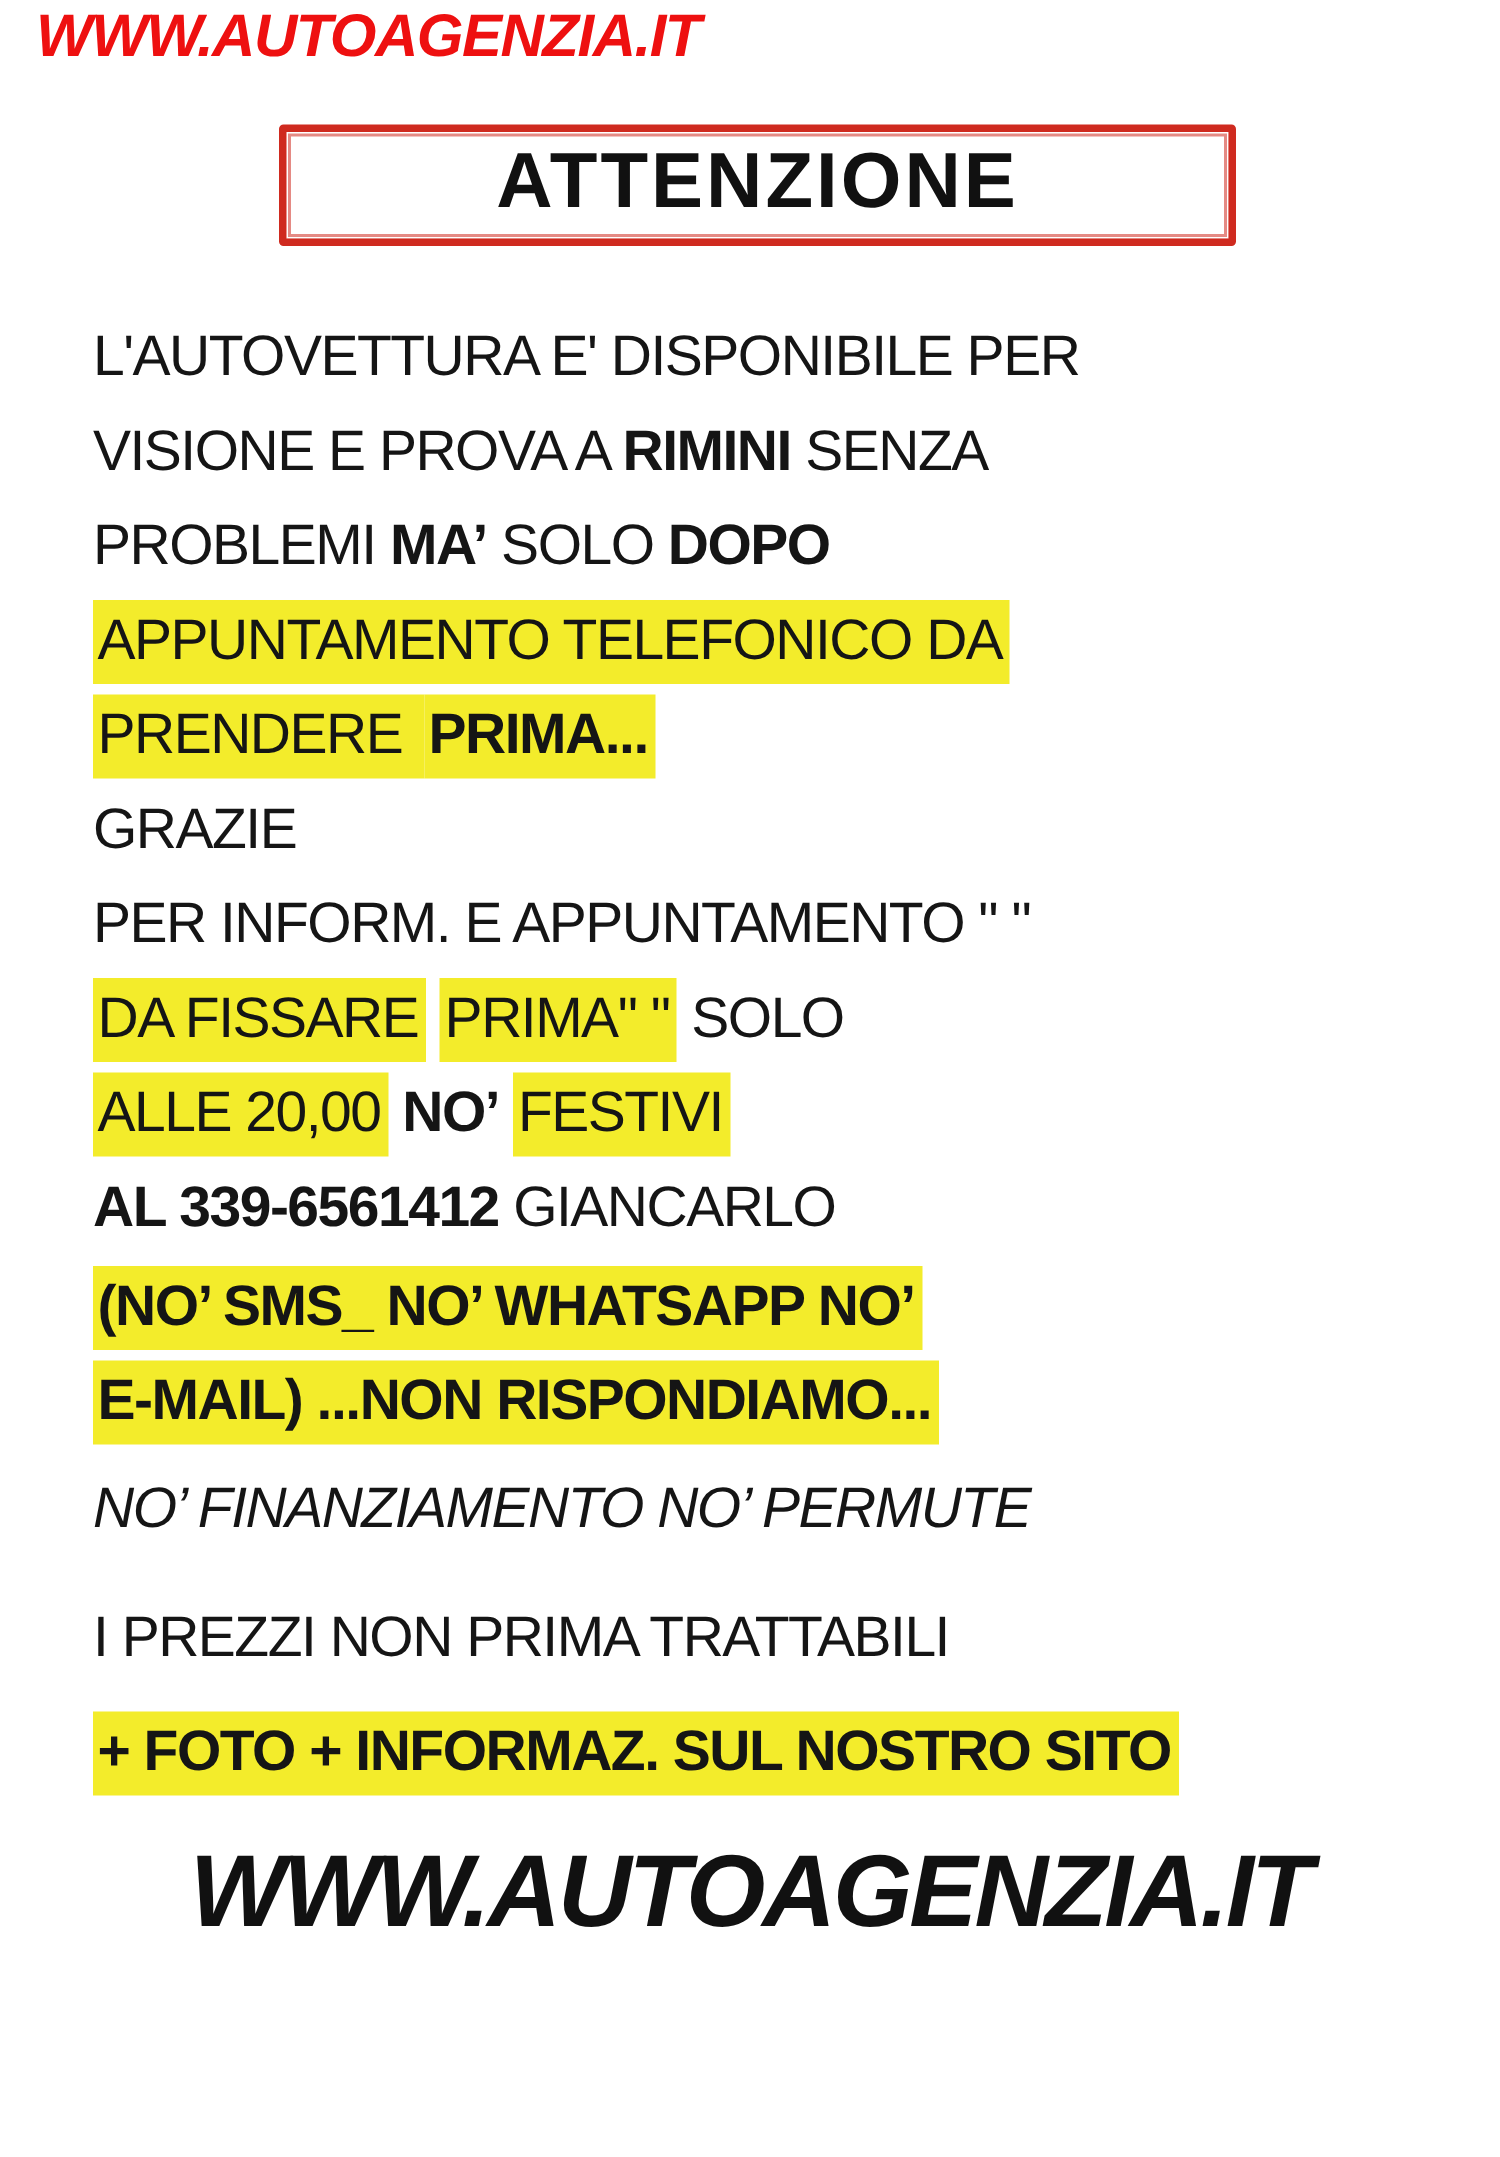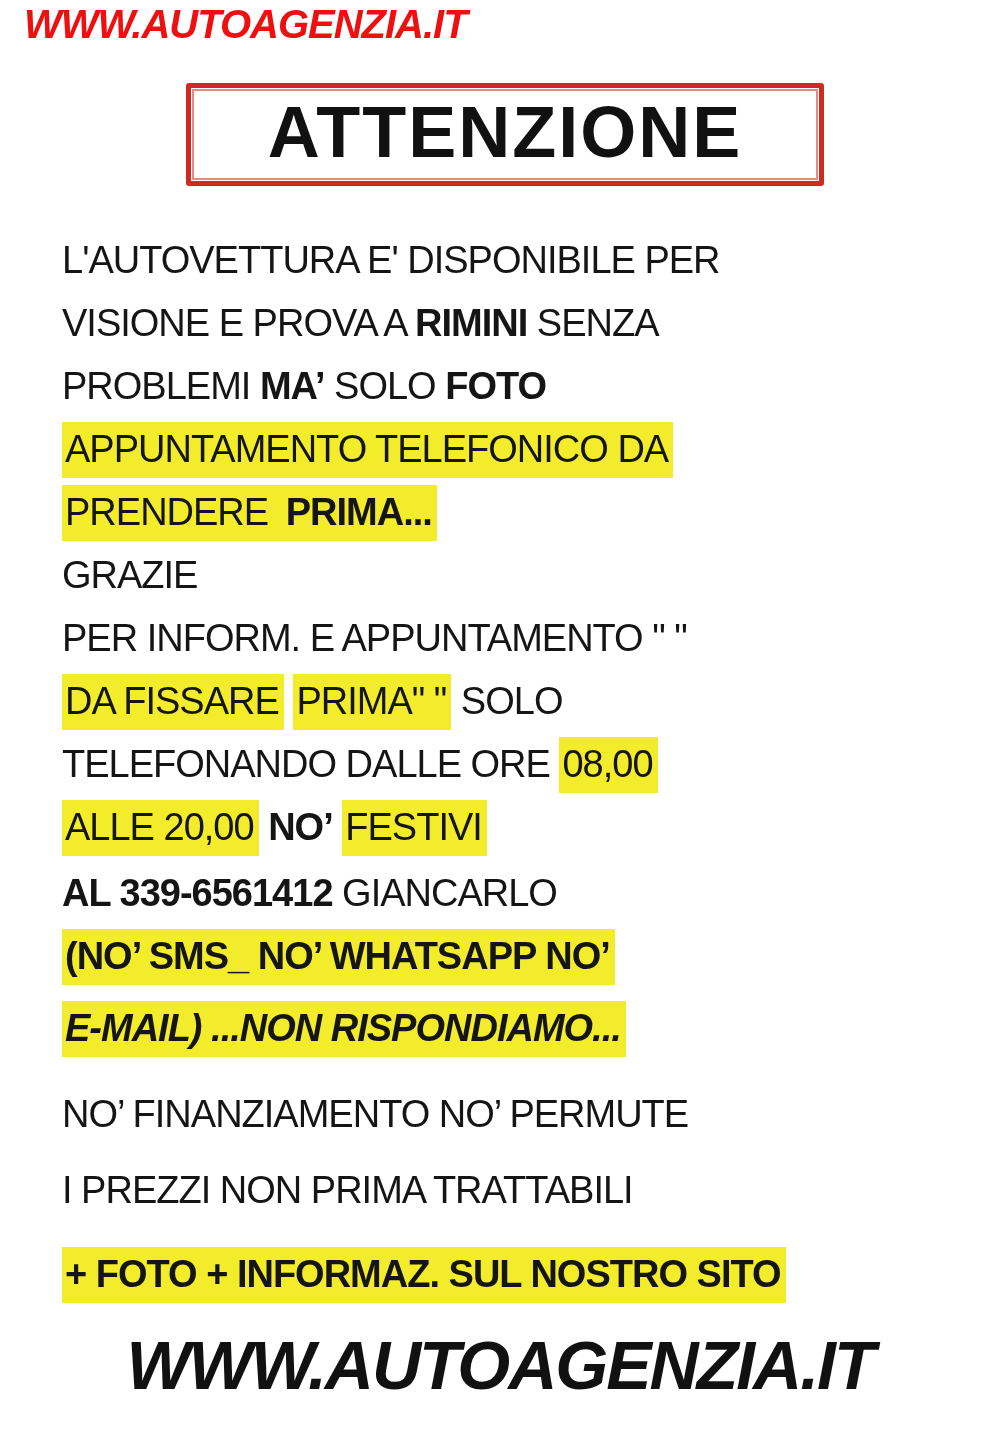--- a/index.html
+++ b/index.html
@@ -32,21 +32,21 @@
     margin: 36px 0 0 186px;
     width: 638px;
     border: 5px solid var(--stamp-red);
     box-shadow: inset 0 0 0 1px #ffffff, inset 0 0 0 3px rgba(207,42,31,.55);
     border-radius: 3px;
     text-align: center;
     padding: 3px 0 8px 0;
     background: #ffffff;
   }
   .attenzione-box span {
-    font-size: 72px;
+    font-size: 52px;
     font-weight: bold;
     letter-spacing: 2px;
     color: #111111;
     white-space: nowrap;
   }
   .notice-body {
     margin: 44px 30px 0 62px;
   }
   .body-line {
     font-size: 38px;
@@ -85,27 +85,26 @@
 
   <div class="header-url">WWW.AUTOAGENZIA.IT</div>
 
   <div class="attenzione-box">
     <span>ATTENZIONE</span>
   </div>
 
   <div class="notice-body">
       <div class="body-line"><span>L'AUTOVETTURA E' DISPONIBILE PER</span></div>
       <div class="body-line"><span>VISIONE E PROVA A </span><span class="b">RIMINI</span><span> SENZA</span></div>
-      <div class="body-line"><span>PROBLEMI </span><span class="b">MA’</span><span> SOLO </span><span class="b">FOTO</span></div>
+      <div class="body-line"><span>PROBLEMI </span><span class="b">MA’</span><span> SOLO </span><span class="b">DOPO</span></div>
       <div class="body-line"><span class="hl">APPUNTAMENTO TELEFONICO DA</span></div>
       <div class="body-line"><span class="hl">PRENDERE </span><span class="b hl">PRIMA...</span></div>
       <div class="body-line"><span>GRAZIE</span></div>
       <div class="body-line"><span>PER INFORM. E APPUNTAMENTO " "</span></div>
       <div class="body-line"><span class="hl">DA FISSARE</span><span> </span><span class="hl">PRIMA" "</span><span> SOLO</span></div>
-      <div class="body-line"><span>TELEFONANDO DALLE ORE </span><span class="hl">08,00</span></div>
       <div class="body-line"><span class="hl">ALLE 20,00</span><span>  </span><span class="b">NO’</span><span> </span><span class="hl">FESTIVI</span></div>
       <div class="body-line"><span class="b">AL 339-6561412</span><span> GIANCARLO</span></div>
       <div class="body-line"><span class="b hl">(NO’ SMS_ NO’ WHATSAPP NO’</span></div>
       <div class="body-line"><span class="b hl">E-MAIL) ...NON RISPONDIAMO...</span></div>
       <div class="body-line"><span>NO’ FINANZIAMENTO NO’ PERMUTE</span></div>
       <div class="body-line"><span>I PREZZI NON PRIMA TRATTABILI</span></div>
       <div class="body-line"><span class="b hl">+ FOTO + INFORMAZ. SUL NOSTRO SITO</span></div>
     </div>
 
   <div class="footer-url">WWW.AUTOAGENZIA.IT</div>

